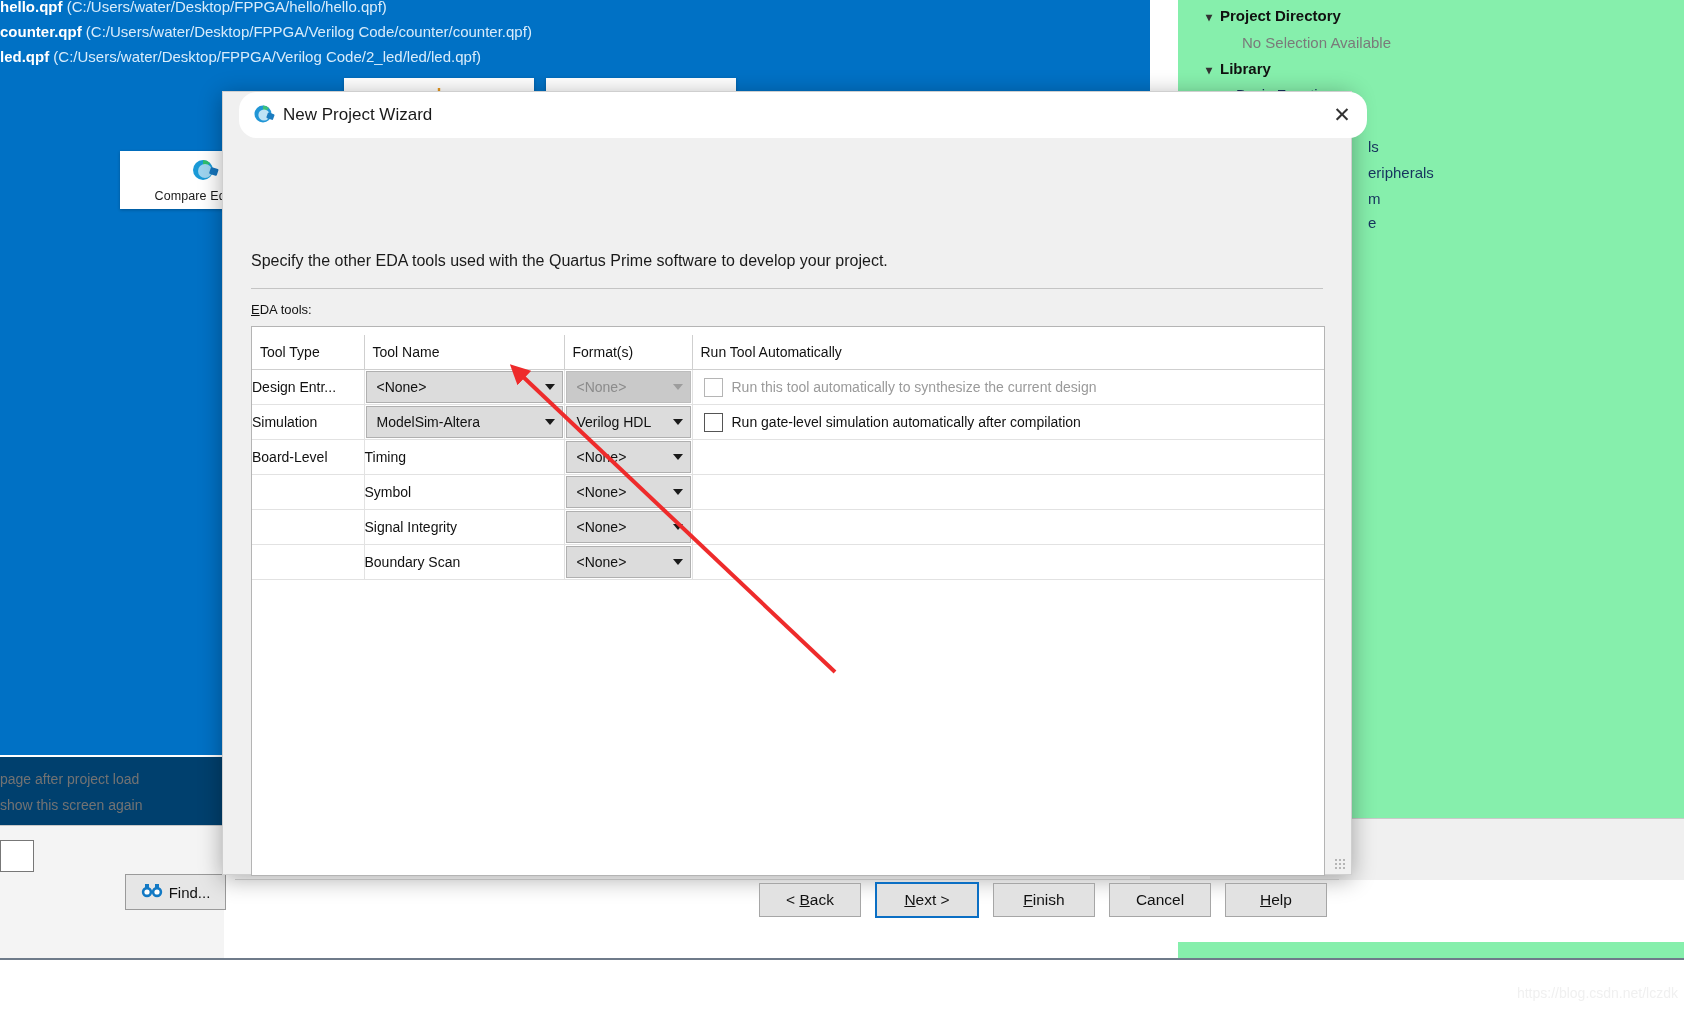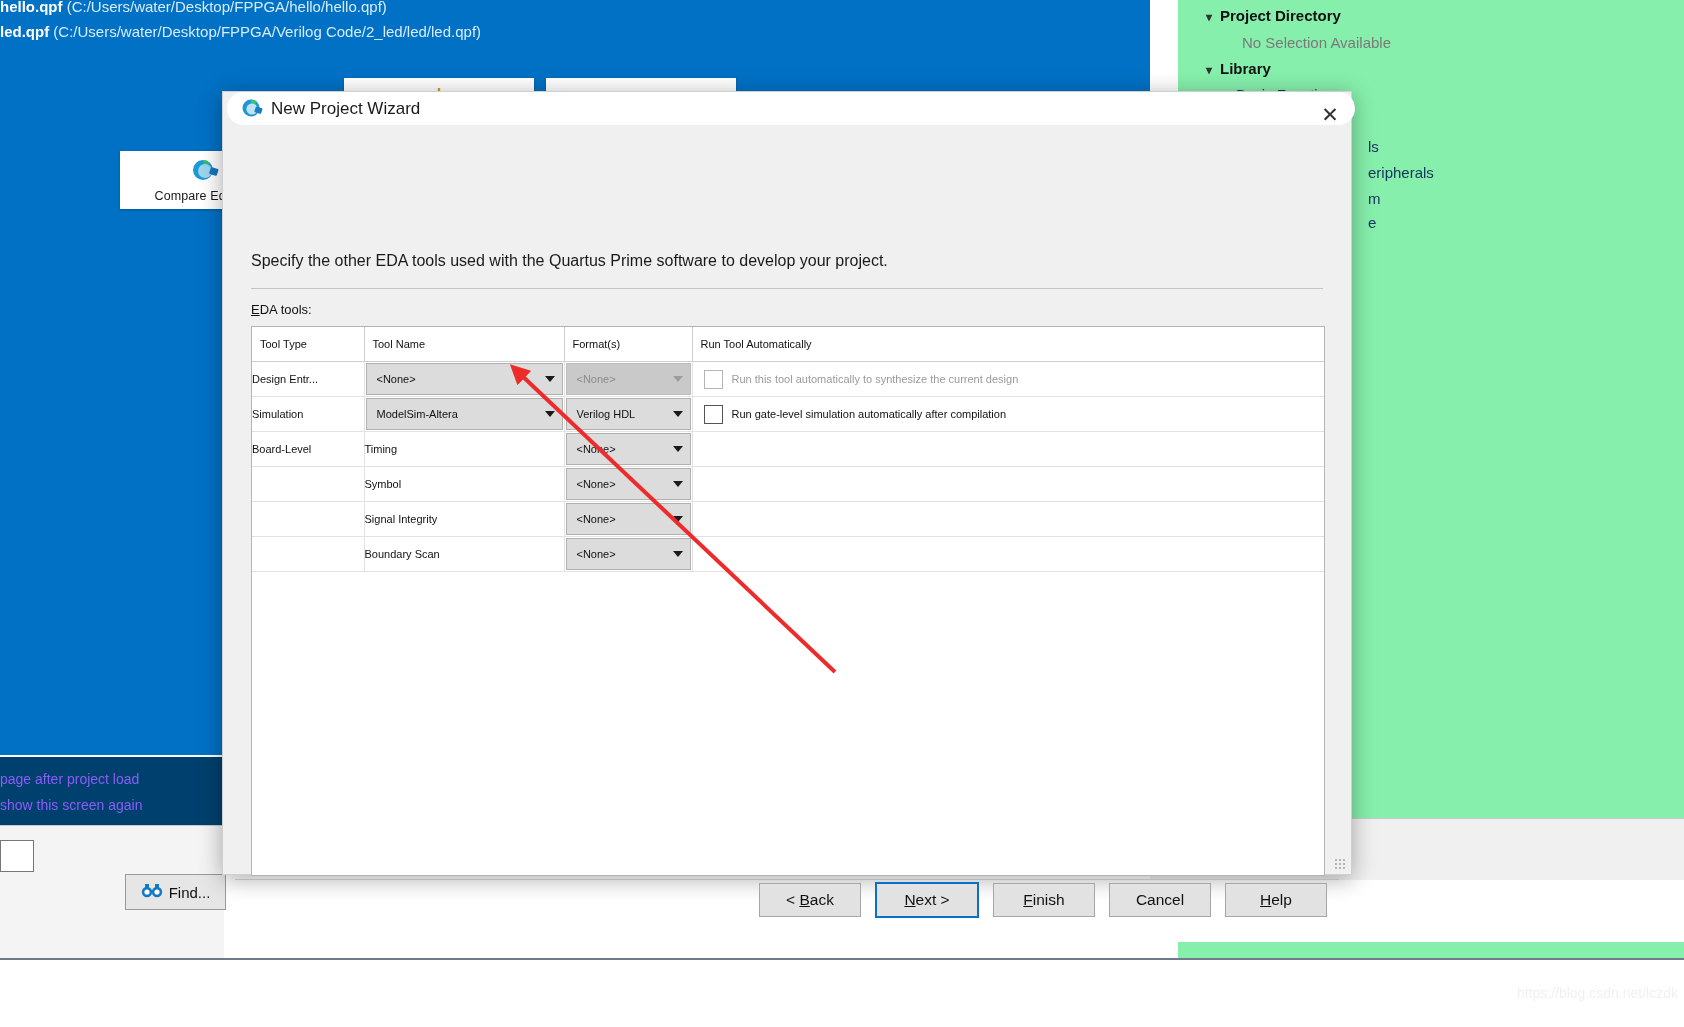--- a/index.html
+++ b/index.html
@@ -40,21 +40,21 @@
     font-size:12.5px; color:#1a1a1a; margin-top:2px; letter-spacing:0.1px;
   }
 
   .icon-orange-down { margin-top:8px; }
   .icon-orange-arc { margin-top:8px; }
 
   .bg-bottom-white {
     position:absolute; left:0; top:825px; width:224px; height:202px; background:#f4f4f4;
   }
   .bg-bottom-line { position:absolute; left:0; top:825px; width:224px; height:1px; background:#c8c8c8;}
-  .bottom-checks { position:absolute; left:0; top:766px; width:224px; color:#8b5cf6; font-size:14px;}
+  .bottom-checks { position:absolute; left:0; top:766px; width:224px; color:#737373; font-size:14px;}
   .bottom-checks div { line-height:26px; white-space:nowrap;}
   .small-box {
     position:absolute; left:0px; top:840px; width:32px; height:30px;
     background:#ffffff; border:1px solid #777;
   }
   .find-btn {
     position:absolute; left:125px; top:838px; width:99px; height:34px;
     background:#e6e6e6; border:1px solid #9a9a9a;
     display:flex; align-items:center; justify-content:center; gap:6px;
     font-size:15px; color:#111;margin-top:36px;
@@ -90,21 +90,21 @@
   }
 
   
   .dialog {
     position:absolute; left:222px; top:91px; width:1128px; height:782px;
     background:#f0f0f0;
     box-shadow:0 4px 22px rgba(0,0,0,0.33);
     border:1px solid #cfcfcf;
   }
   .dlg-titlebar {
-    position:absolute; left:4px; top:0; width:100%; height:33px;
+    position:absolute; left:16px; top:0; width:100%; height:46px;
     background:#ffffff;
     display:flex; align-items:center;border-radius:18px;
   }
   .dlg-title-icon { margin-left:14px; width:22px; height:22px; }
   .dlg-title-text { margin-left:8px; font-size:17px; color:#1a1a1a; }
   .dlg-close {
     position:absolute; right:10px; top:8px; width:30px; height:30px;
     display:flex; align-items:center; justify-content:center;
     font-size:21px; color:#333; cursor:pointer;
   }
@@ -127,21 +127,21 @@
   .dlg-edatools-label u { text-decoration: underline; }
 
   
   .tbl-wrap {
     position:absolute; left:28px; top:188px; width:1072px; height:548px;
     background:#ffffff; border:1px solid #b4b4b4;
     overflow:hidden;
   }
   table.eda {
     border-collapse:collapse; width:100%; table-layout:fixed;
-    font-size:11px; color:#111;
+    font-size:14px; color:#111;margin-top:8px;
   }
   table.eda col.c1{width:112px;}
   table.eda col.c2{width:200px;}
   table.eda col.c3{width:128px;}
   table.eda col.c4{width:auto;}
 
   table.eda th {
     text-align:left; font-weight:normal; height:34px;
     border-right:1px solid #cfcfcf; border-bottom:1px solid #cfcfcf;
     padding:0 8px; background:#ffffff;
@@ -209,20 +209,24 @@
 <body>
 
 <div id="root">
 
   <div class="bg-blue"></div>
 
   <div class="recent-list">
     <div class="recent-row">
       <b>hello.qpf</b>
       <span class="path">(C:/Users/water/Desktop/FPPGA/hello/hello.qpf)</span>
+    </div>
+    <div class="recent-row">
+      <b>counter.qpf</b>
+      <span class="path">(C:/Users/water/Desktop/FPPGA/Verilog Code/counter/counter.qpf)</span>
     </div>
     <div class="recent-row">
       <b>led.qpf</b>
       <span class="path">(C:/Users/water/Desktop/FPPGA/Verilog Code/2_led/led/led.qpf)</span>
     </div>
   </div>
 
   <div class="tile tile-top-1">
     <span class="icon-orange-down">
       <svg width="20" height="22" viewBox="0 0 20 22">

